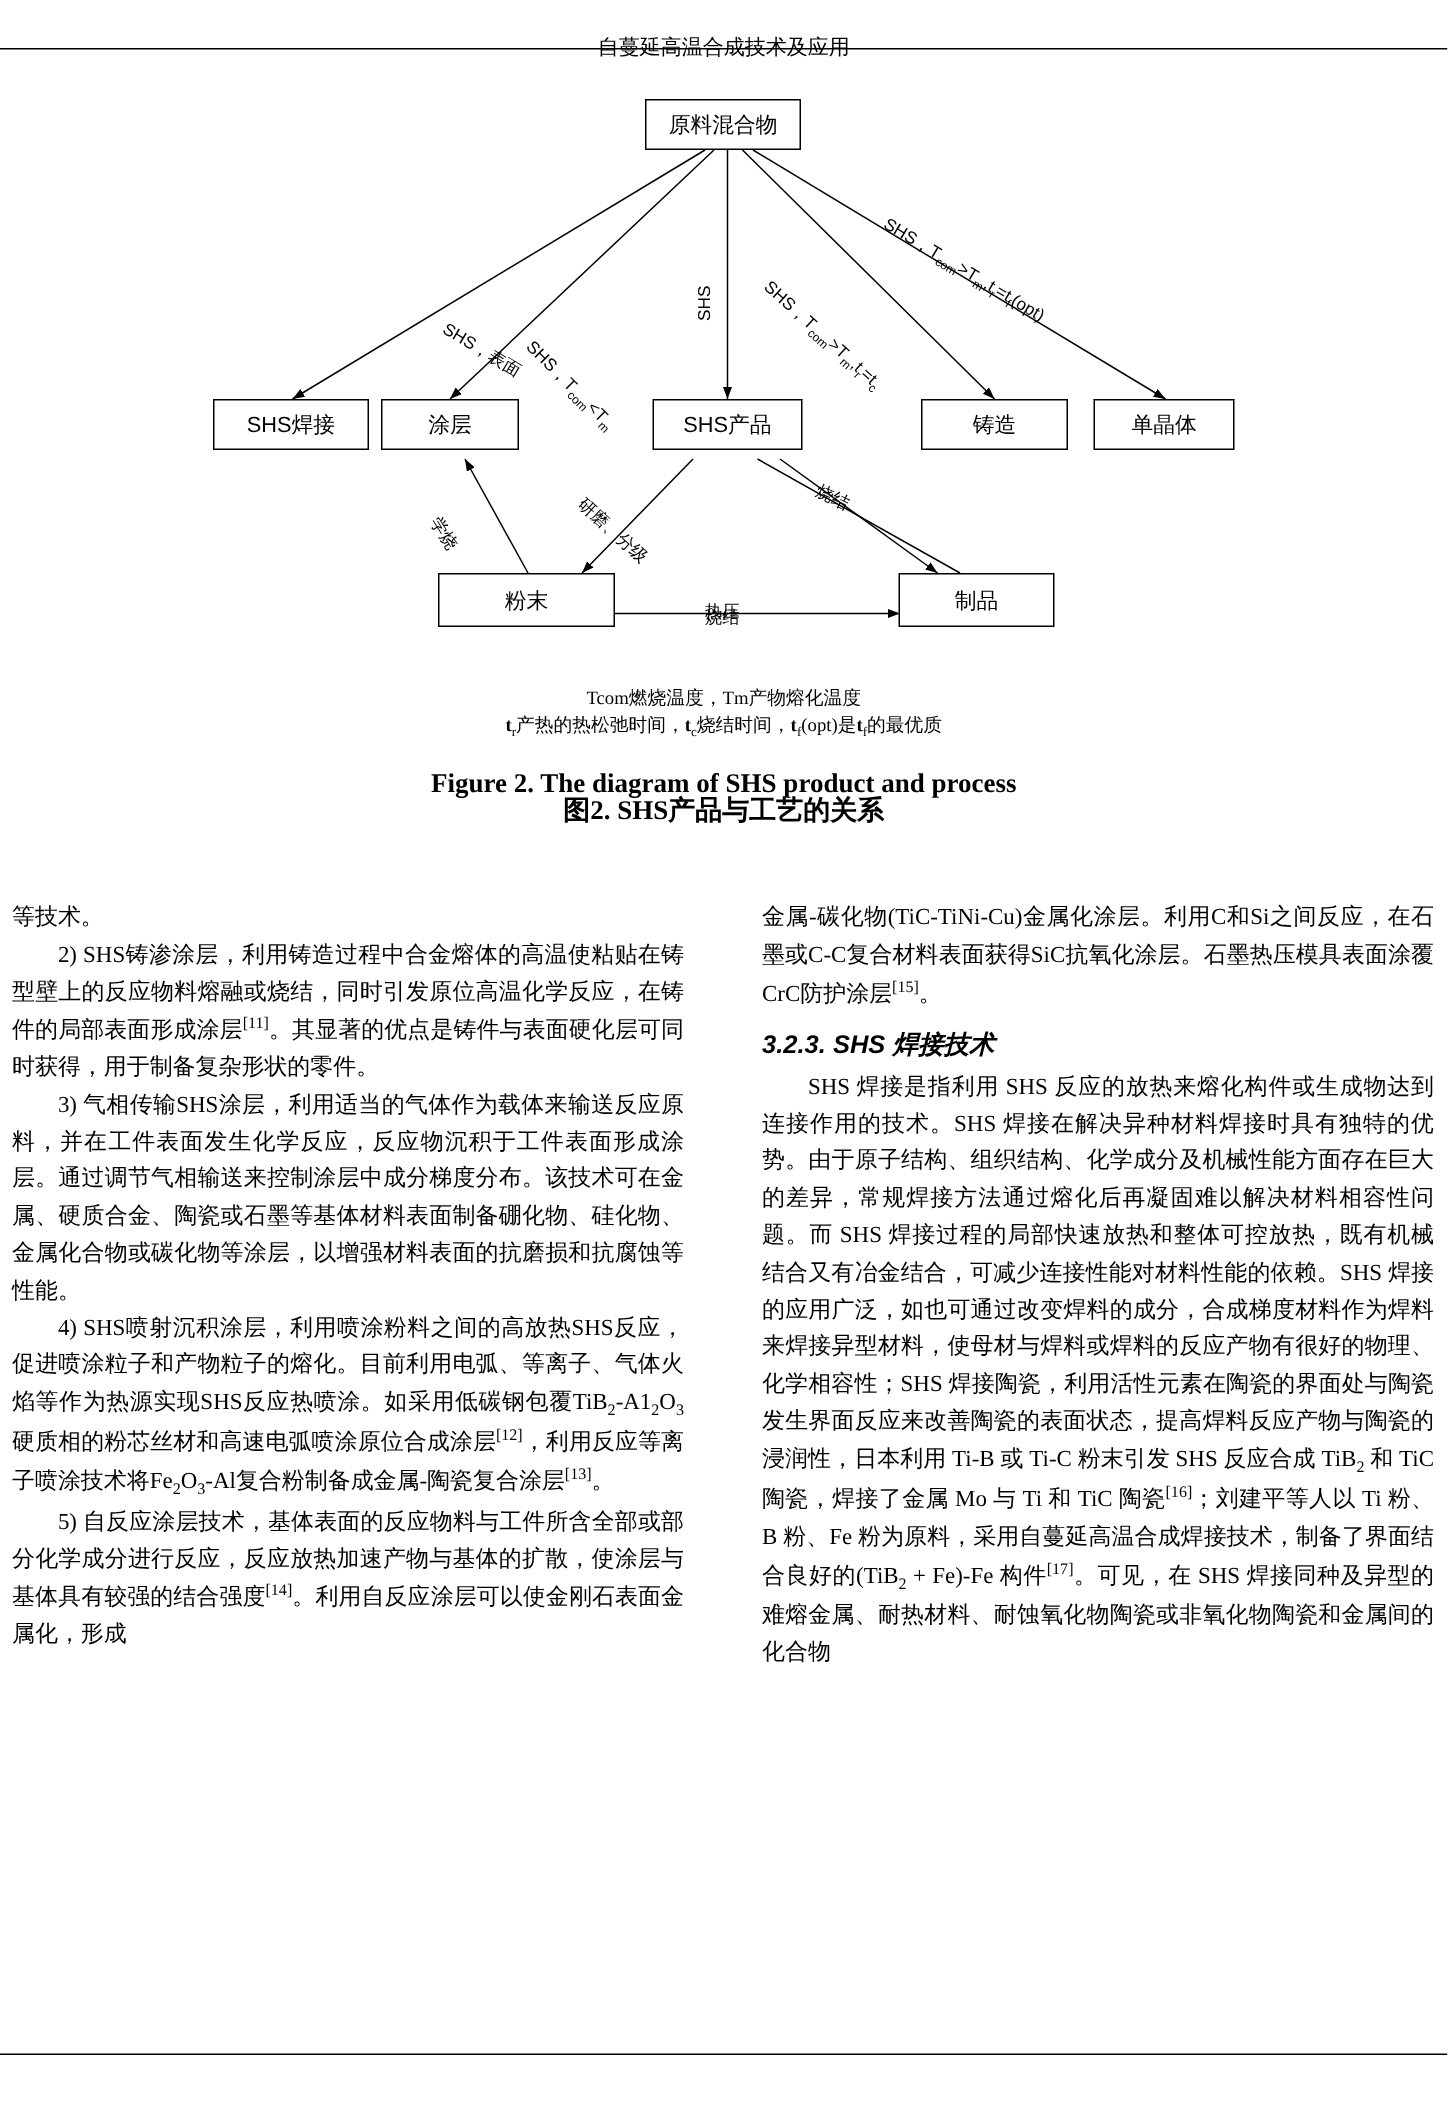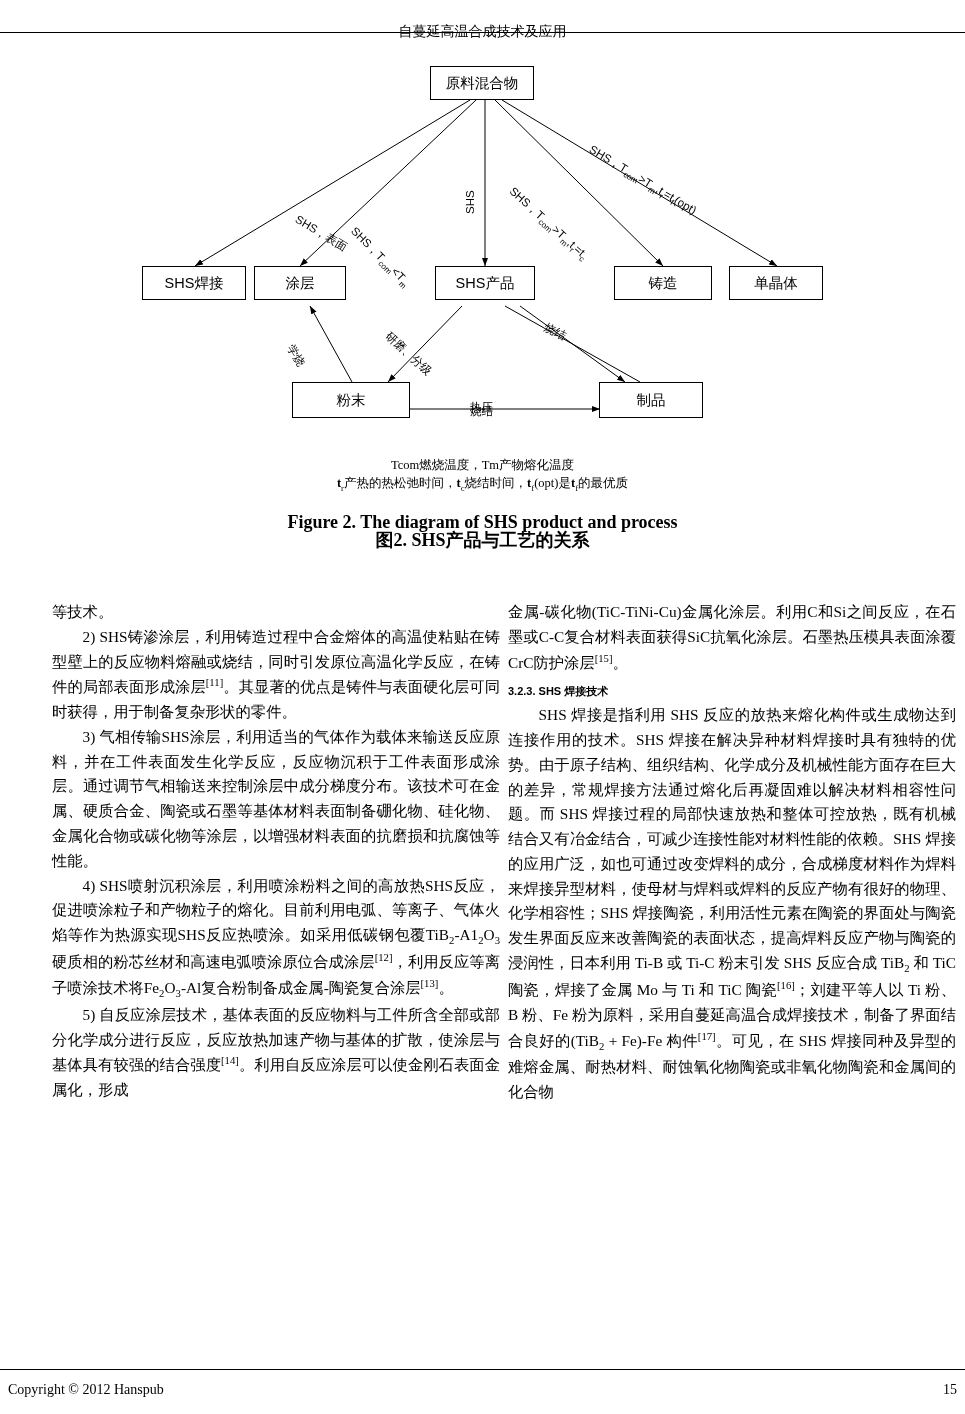--- a/index.html
+++ b/index.html
@@ -90,32 +90,33 @@
   
   .col {
     position: absolute;
     top: 600px;
     width: 448px;
     font-size: 15.3px;
     line-height: 1.62;
     text-align: justify;
     font-family: "Liberation Serif", serif;
   }
-  .col.left { left: 8px; margin-left: 44px; }
+  .col.left { left: 8px; }
   .col.right { left: 508px; }
   .col p {
     margin: 0 0 0 0;
     text-indent: 0;
   }
   .col p.indent { text-indent: 2em; }
   .subhead {
     font-weight: bold;
-    font-size: 11px;
+    font-size: 17px;
     margin: 8px 0 2px 0;
     font-family: "Liberation Sans", sans-serif;
+    font-style: italic;
   }
   sub, sup { font-size: 70%; }
   
   .footer-rule {
     position: absolute;
     bottom: 44px;
     left: 0;
     width: 965px;
     height: 1px;
     background: #000;
@@ -265,18 +266,14 @@
     <p class="indent">5) 自反应涂层技术，基体表面的反应物料与工件所含全部或部分化学成分进行反应，反应放热加速产物与基体的扩散，使涂层与基体具有较强的结合强度<sup>[14]</sup>。利用自反应涂层可以使金刚石表面金属化，形成</p>
   </div>
 
   <div class="col right">
     <p>金属‐碳化物(TiC-TiNi-Cu)金属化涂层。利用C和Si之间反应，在石墨或C-C复合材料表面获得SiC抗氧化涂层。石墨热压模具表面涂覆CrC防护涂层<sup>[15]</sup>。</p>
     <div class="subhead">3.2.3. SHS 焊接技术</div>
     <p class="indent">SHS 焊接是指利用 SHS 反应的放热来熔化构件或生成物达到连接作用的技术。SHS 焊接在解决异种材料焊接时具有独特的优势。由于原子结构、组织结构、化学成分及机械性能方面存在巨大的差异，常规焊接方法通过熔化后再凝固难以解决材料相容性问题。而 SHS 焊接过程的局部快速放热和整体可控放热，既有机械结合又有冶金结合，可减少连接性能对材料性能的依赖。SHS 焊接的应用广泛，如也可通过改变焊料的成分，合成梯度材料作为焊料来焊接异型材料，使母材与焊料或焊料的反应产物有很好的物理、化学相容性；SHS 焊接陶瓷，利用活性元素在陶瓷的界面处与陶瓷发生界面反应来改善陶瓷的表面状态，提高焊料反应产物与陶瓷的浸润性，日本利用 Ti-B 或 Ti-C 粉末引发 SHS 反应合成 TiB<sub>2</sub> 和 TiC 陶瓷，焊接了金属 Mo 与 Ti 和 TiC 陶瓷<sup>[16]</sup>；刘建平等人以 Ti 粉、B 粉、Fe 粉为原料，采用自蔓延高温合成焊接技术，制备了界面结合良好的(TiB<sub>2</sub> + Fe)-Fe 构件<sup>[17]</sup>。可见，在 SHS 焊接同种及异型的难熔金属、耐热材料、耐蚀氧化物陶瓷或非氧化物陶瓷和金属间的化合物</p>
   </div>
 
   <div class="footer-rule"></div>
-  <div class="footer">
-    <span>Copyright © 2012 Hanspub</span>
-    <span>15</span>
-  </div>
 
 </div>
 
 </body></html>

